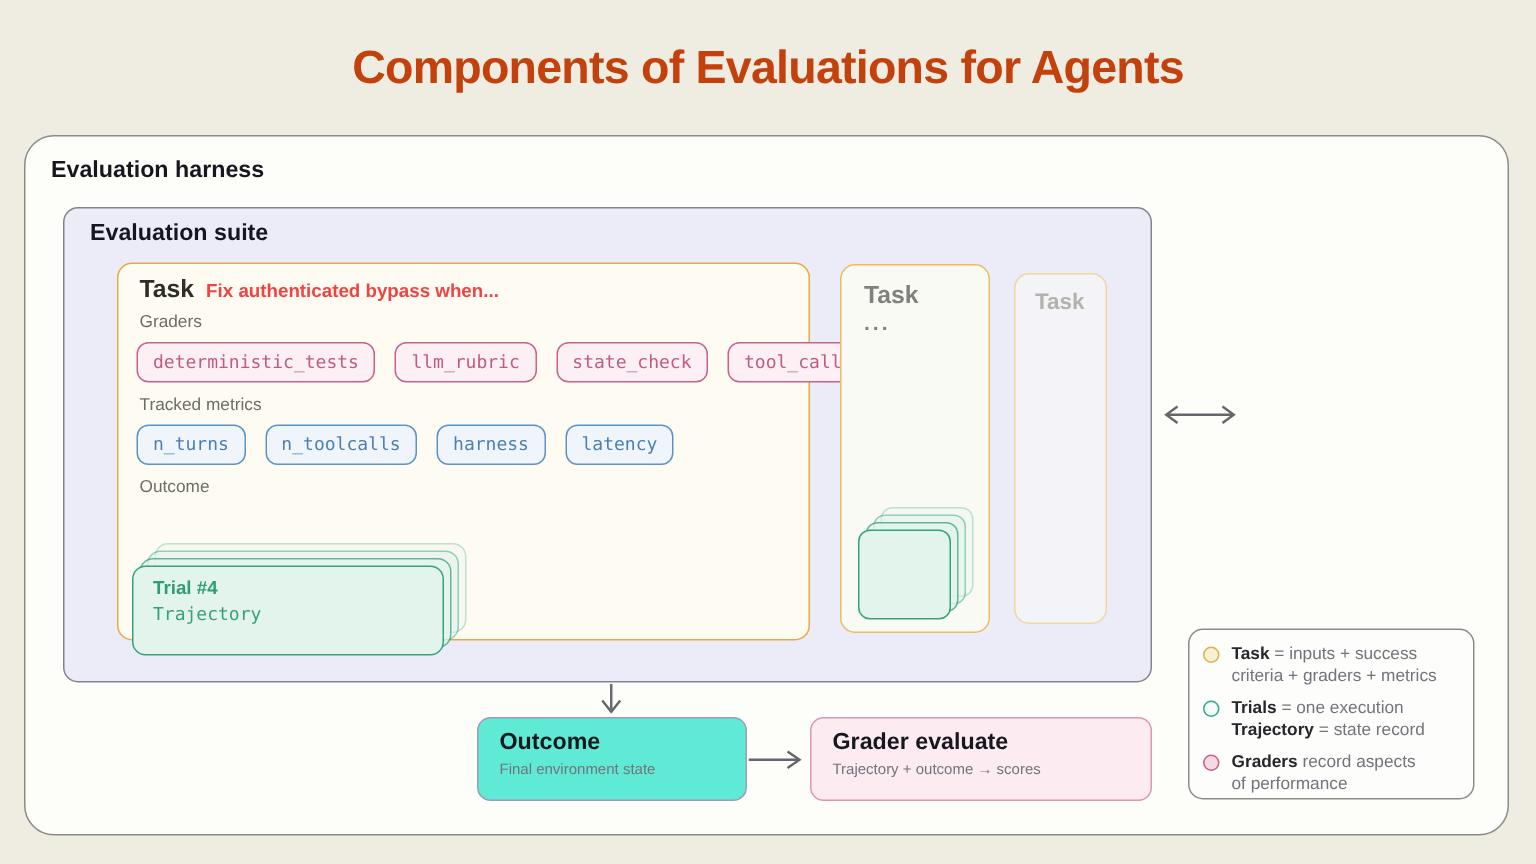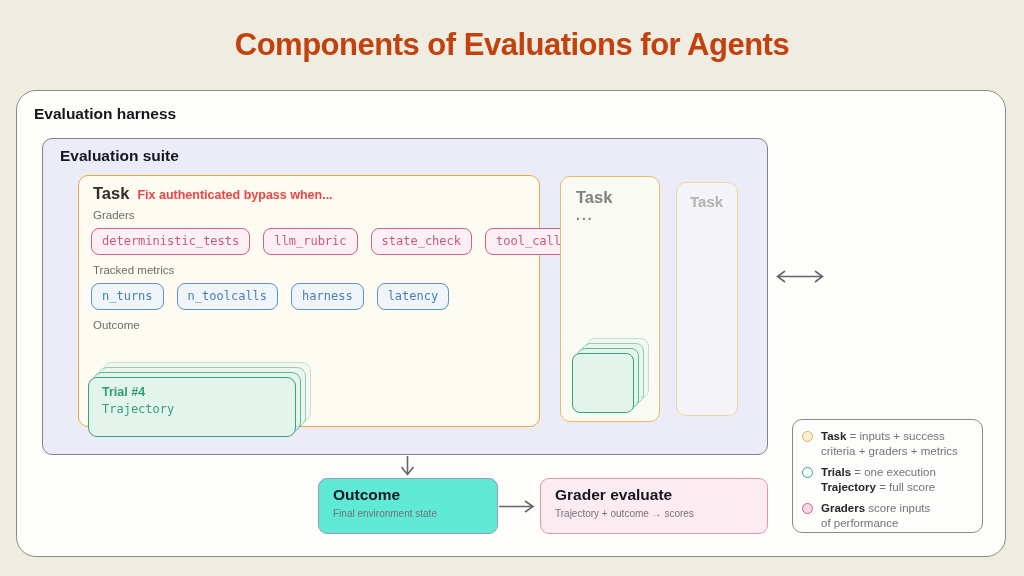--- a/index.html
+++ b/index.html
@@ -165,21 +165,21 @@
     <div class="box-sub">Trajectory + outcome → scores</div>
   </div>
 
   <div class="legend">
     <div class="lrow">
       <span class="ldot task"></span>
       <span class="ltext"><b>Task</b><span> = inputs + success</span><br><b></b><span>criteria + graders + metrics</span></span>
     </div>
     <div class="lrow">
       <span class="ldot trial"></span>
-      <span class="ltext"><b>Trials</b><span> = one execution</span><br><b>Trajectory</b><span> = full score</span></span>
+      <span class="ltext"><b>Trials</b><span> = one execution</span><br><b>Trajectory</b><span> = state record</span></span>
     </div>
     <div class="lrow">
       <span class="ldot grader"></span>
-      <span class="ltext"><b>Graders</b><span> score inputs</span><br><b></b><span>of performance</span></span>
+      <span class="ltext"><b>Graders</b><span> record aspects</span><br><b></b><span>of performance</span></span>
     </div>
   </div>
 
 </div>
 
 </body></html>

